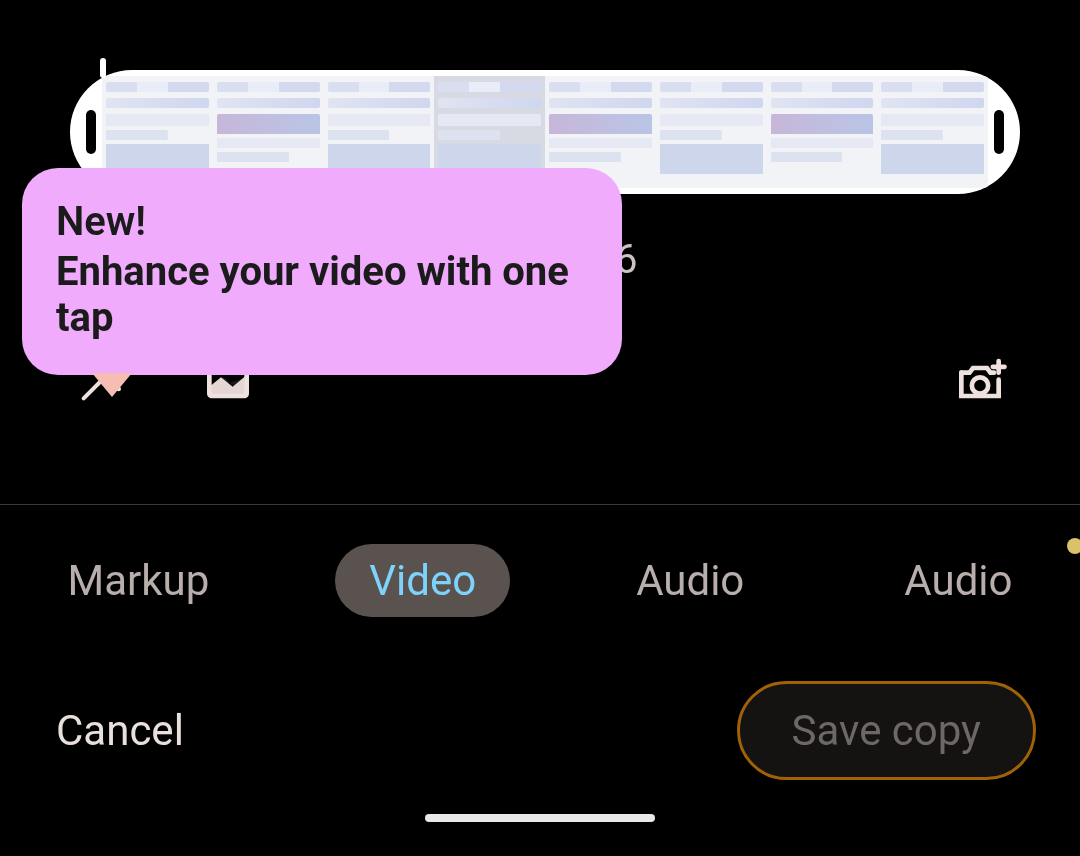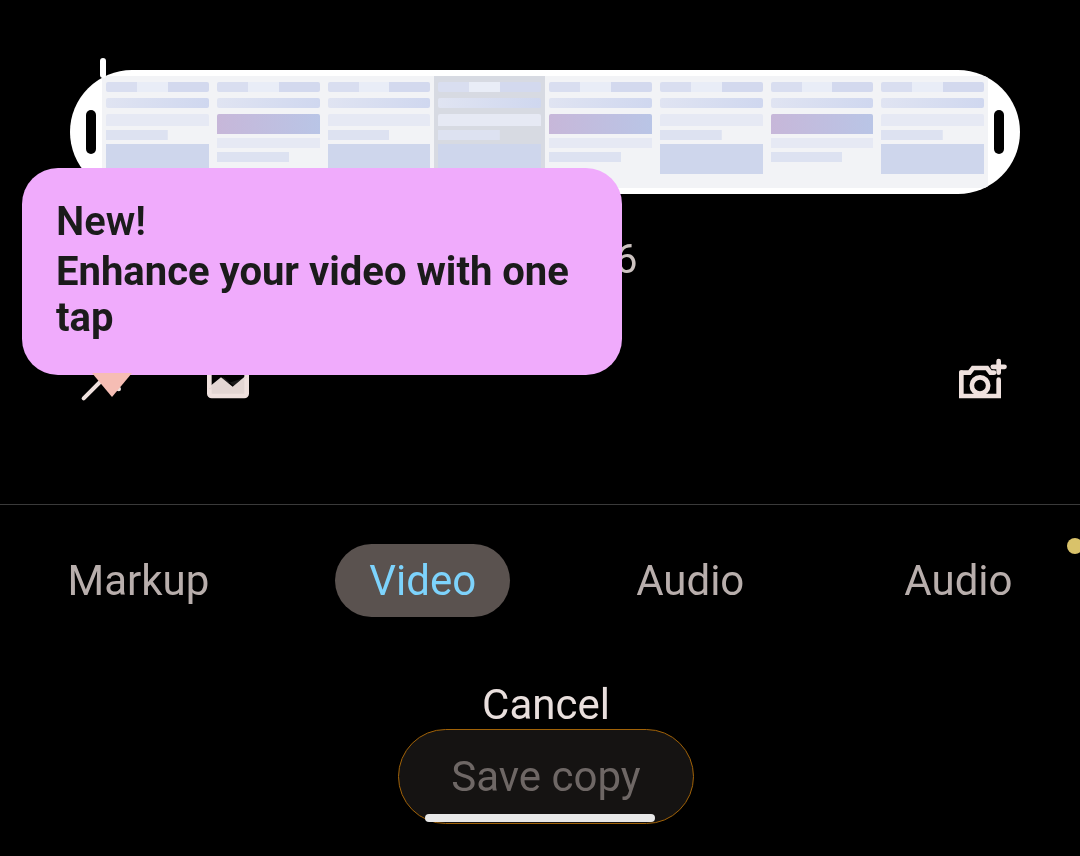--- a/index.html
+++ b/index.html
@@ -194,31 +194,30 @@
   
   .actions {
     position: absolute;
     left: 0; right: 0;
     top: 680px;
     height: 100px;
     display: flex;
     align-items: center;
     justify-content: space-between;
     padding: 0 44px 0 56px;
-    flex-direction: column;
   }
   .cancel {
     font-size: 42px;
     color: #e9dfdd;
   }
   .save {
     font-size: 42px;
     color: #6e6765;
     background: #151312;
-    border: 1px solid #a16207;
+    border: 3px solid #a16207;
     border-radius: 56px;
     padding: 22px 52px;
   }
 
   
   .gesture-bar {
     position: absolute;
     bottom: 34px;
     left: 50%;
     transform: translateX(-50%);

